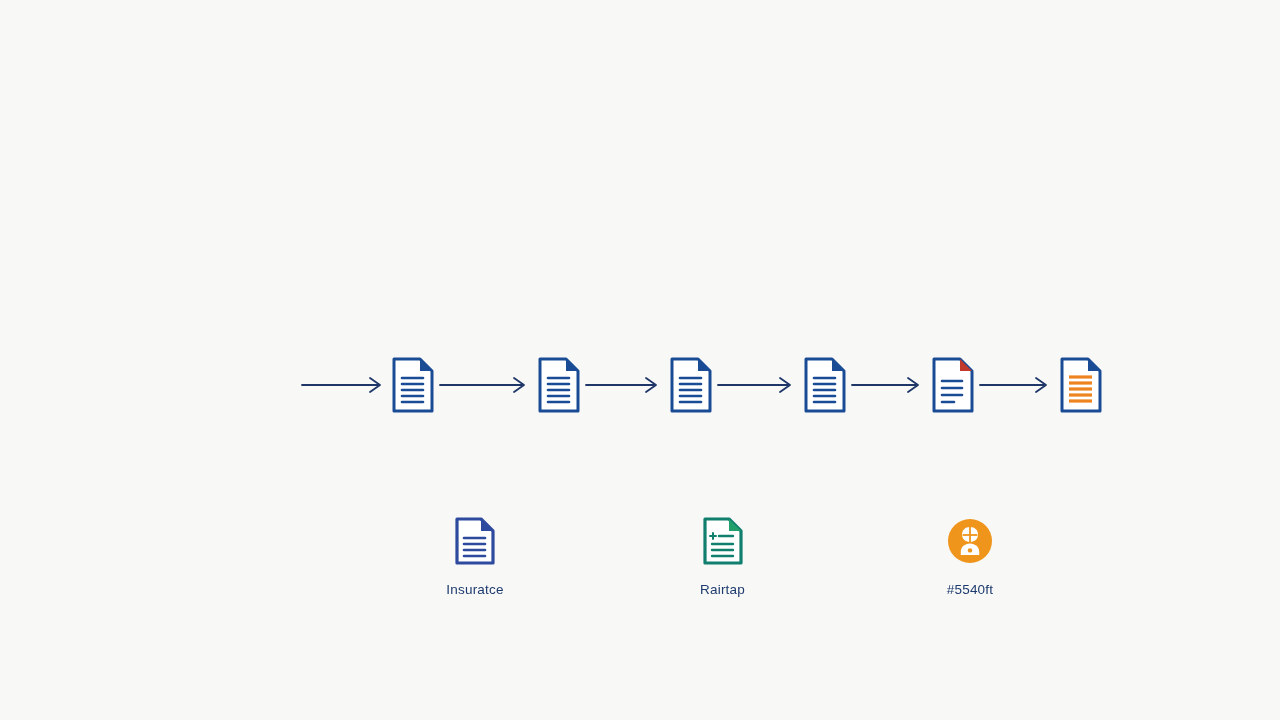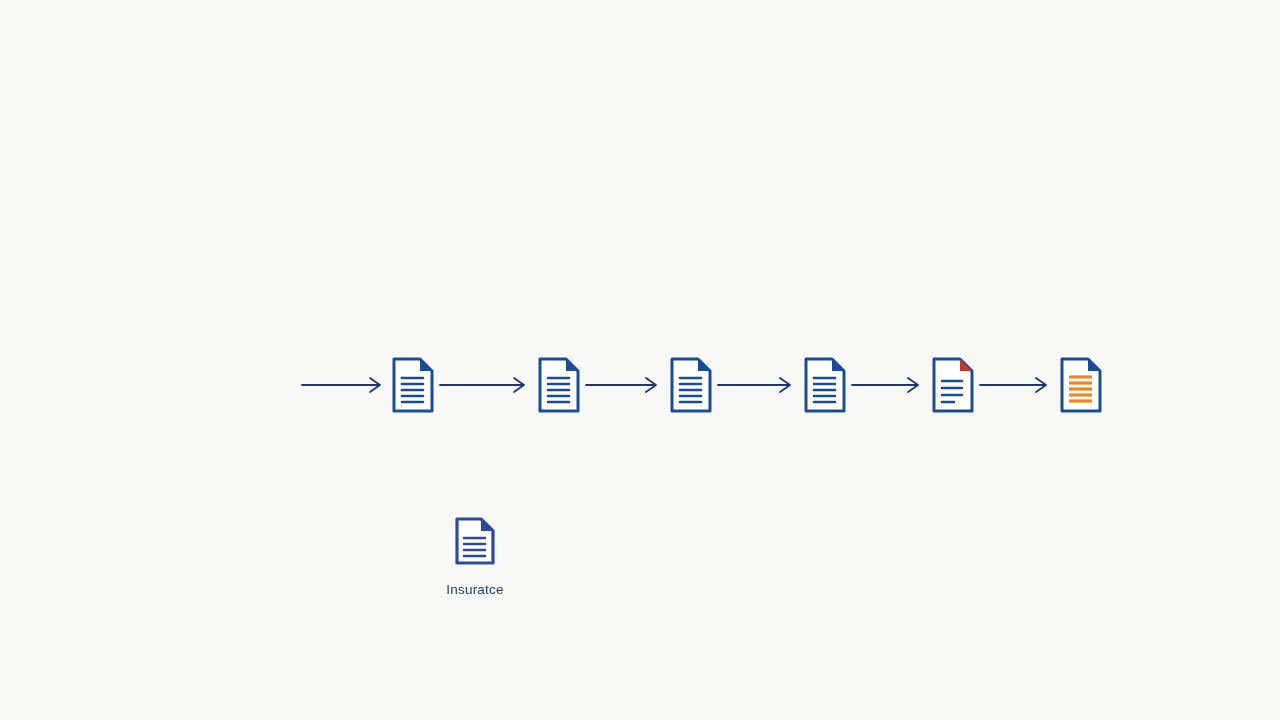--- a/index.html
+++ b/index.html
@@ -241,17 +241,49 @@
             <line x1="11" y1="28" x2="32" y2="28"></line>
             <line x1="11" y1="34" x2="32" y2="34"></line>
             <line x1="11" y1="40" x2="32" y2="40"></line>
           </g>
         </svg>
       </span>
       <span class="legend-label">Insuratce</span>
     </div>
 
 
-
+    <div class="legend-item">
+      <span class="legend-icon">
+        <svg width="44" height="50" viewBox="0 0 44 50" aria-hidden="true">
+          <path d="M4 3 h24 l12 12 v32 h-36 z" fill="#ffffff" stroke="#117f6e" stroke-width="3.2" stroke-linejoin="round"></path>
+          <path d="M28 3 l12 12 h-12 z" fill="#22a06b"></path>
+          <g stroke="#117f6e" stroke-width="2.4" stroke-linecap="round">
+            <line x1="18" y1="20" x2="32" y2="20"></line>
+            <line x1="11" y1="28" x2="32" y2="28"></line>
+            <line x1="11" y1="34" x2="32" y2="34"></line>
+            <line x1="11" y1="40" x2="32" y2="40"></line>
+          </g>
+          <g stroke="#117f6e" stroke-width="2" stroke-linecap="round">
+            <line x1="12" y1="17" x2="12" y2="23"></line>
+            <line x1="9" y1="20" x2="15" y2="20"></line>
+          </g>
+        </svg>
+      </span>
+      <span class="legend-label">Rairtap</span>
+    </div>
+
+    <div class="legend-item">
+      <span class="legend-icon">
+        <svg width="48" height="48" viewBox="0 0 48 48" aria-hidden="true">
+          <circle cx="24" cy="24" r="22" fill="#f0951c"></circle>
+          <path d="M24 10 c-5 0 -8 3.4 -8 7.6 c0 4.2 3 7.4 8 7.4 c5 0 8 -3.2 8 -7.4 c0 -4.2 -3 -7.6 -8 -7.6 z" fill="#ffffff"></path>
+          <line x1="24" y1="10" x2="24" y2="25" stroke="#f0951c" stroke-width="1.8"></line>
+          <line x1="16.6" y1="18" x2="31.4" y2="18" stroke="#f0951c" stroke-width="1.8"></line>
+          <path d="M24 26.5 c-5.2 0 -9.2 3.6 -9.2 8.2 v3.4 h18.4 v-3.4 c0 -4.6 -4 -8.2 -9.2 -8.2 z" fill="#ffffff"></path>
+          <circle cx="24" cy="33.4" r="2.2" fill="#f0951c"></circle>
+        </svg>
+      </span>
+      <span class="legend-label">#5540ft</span>
+    </div>
 
   </div>
 
 </div>
 
 </body></html>

